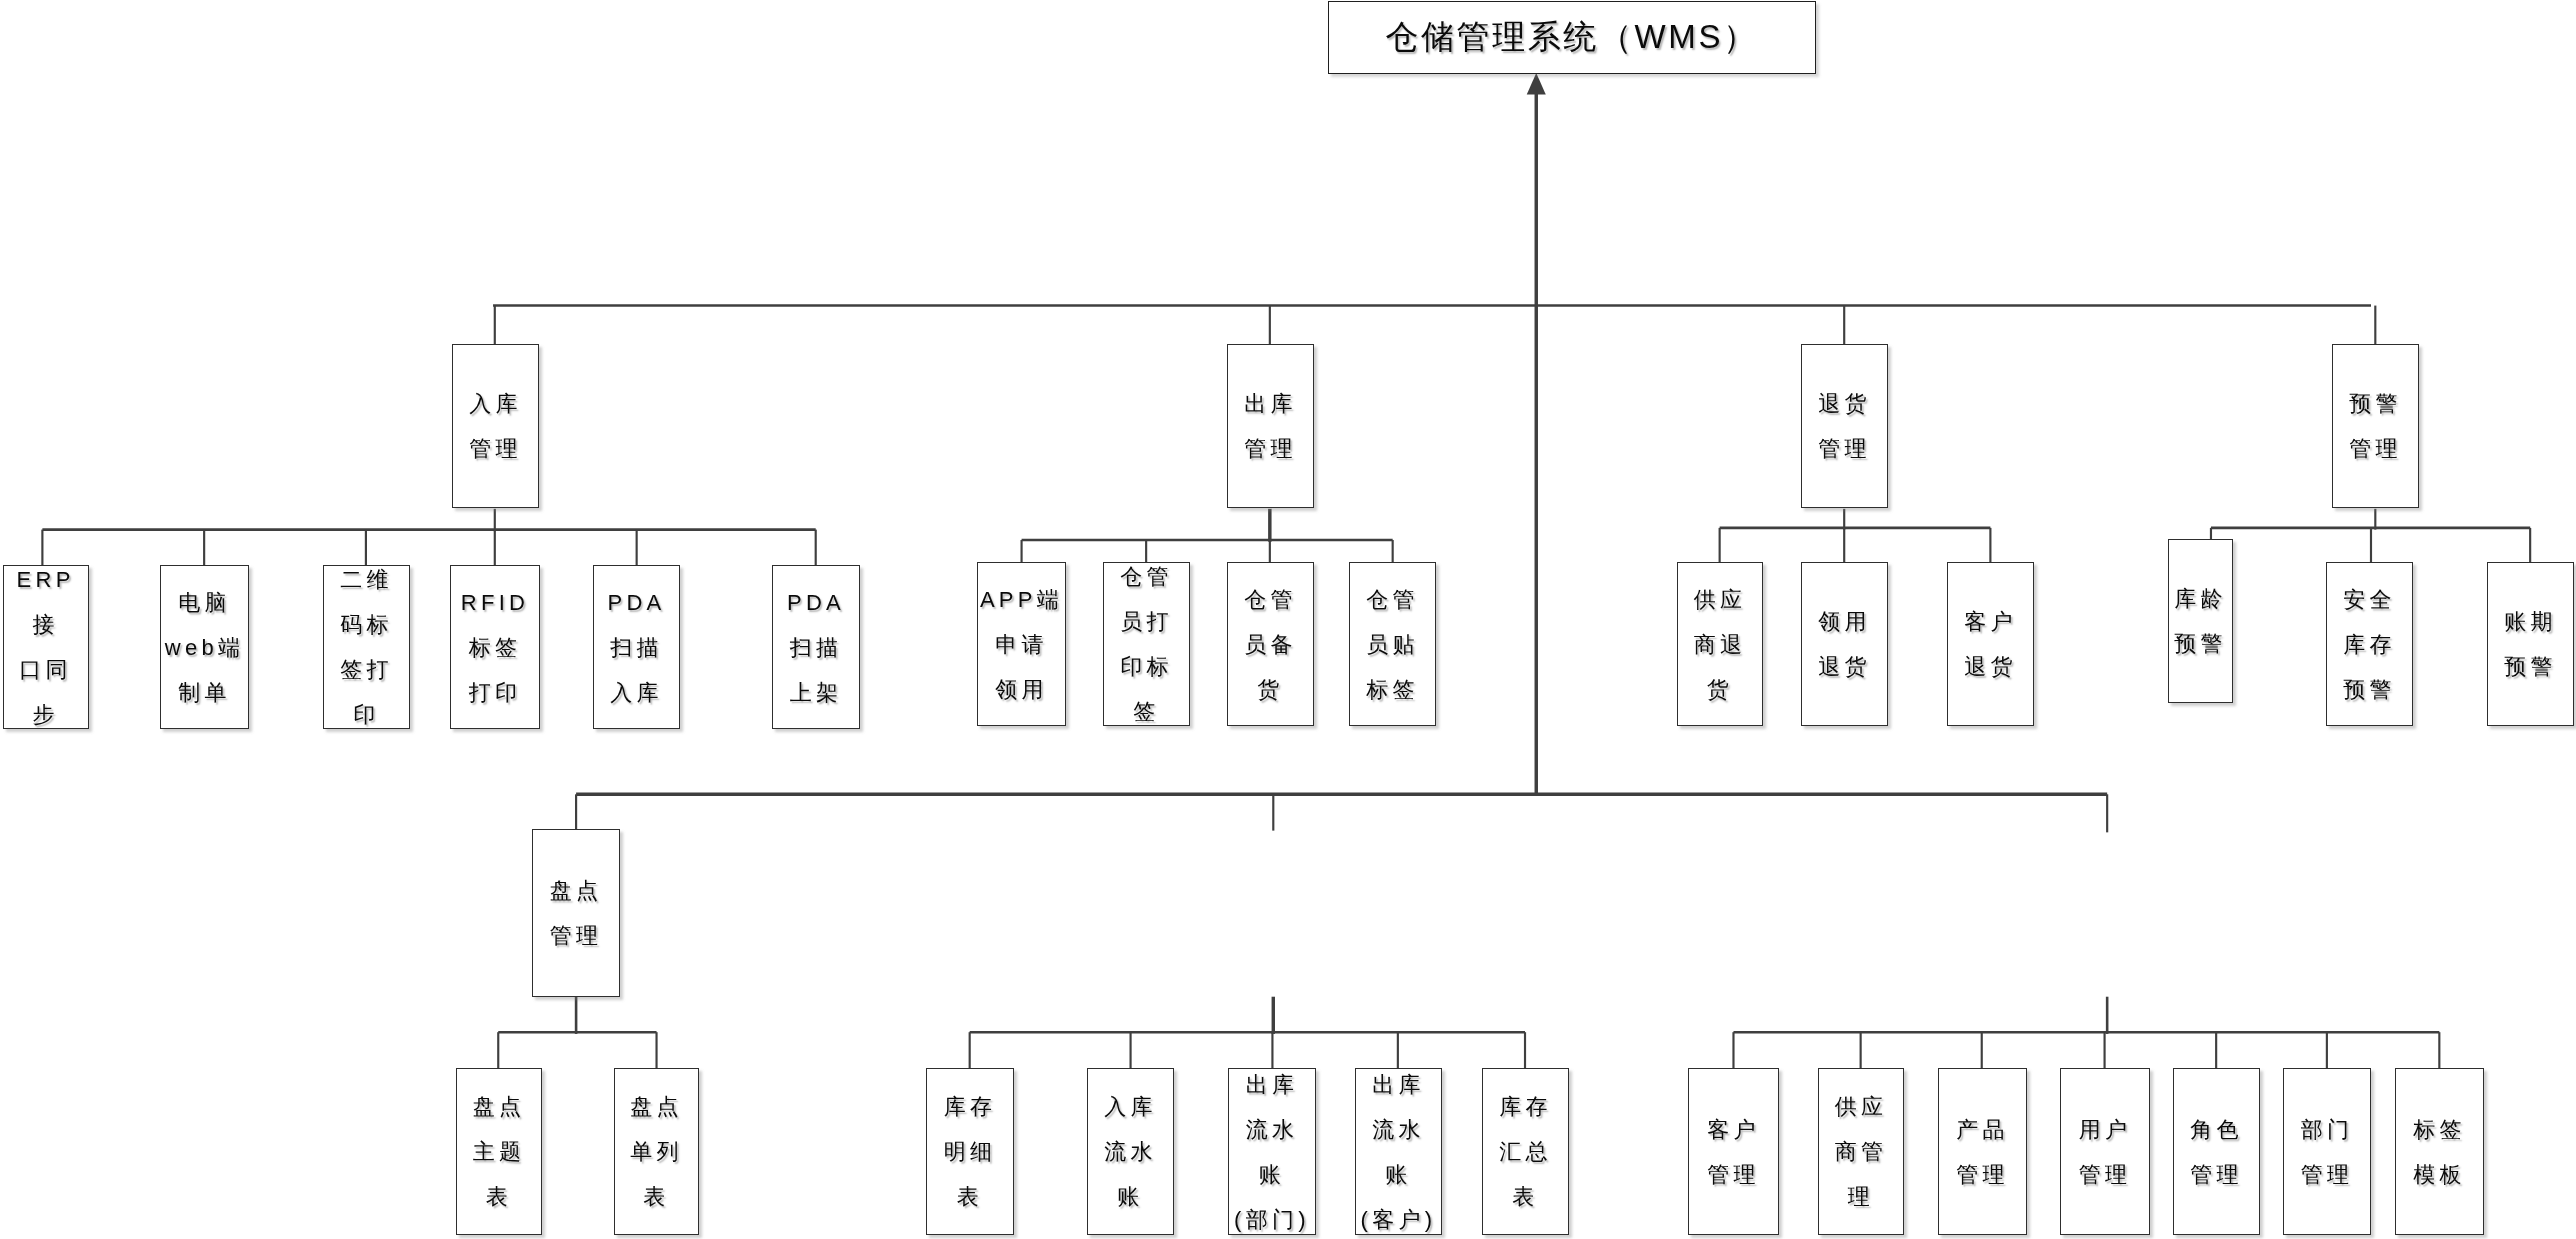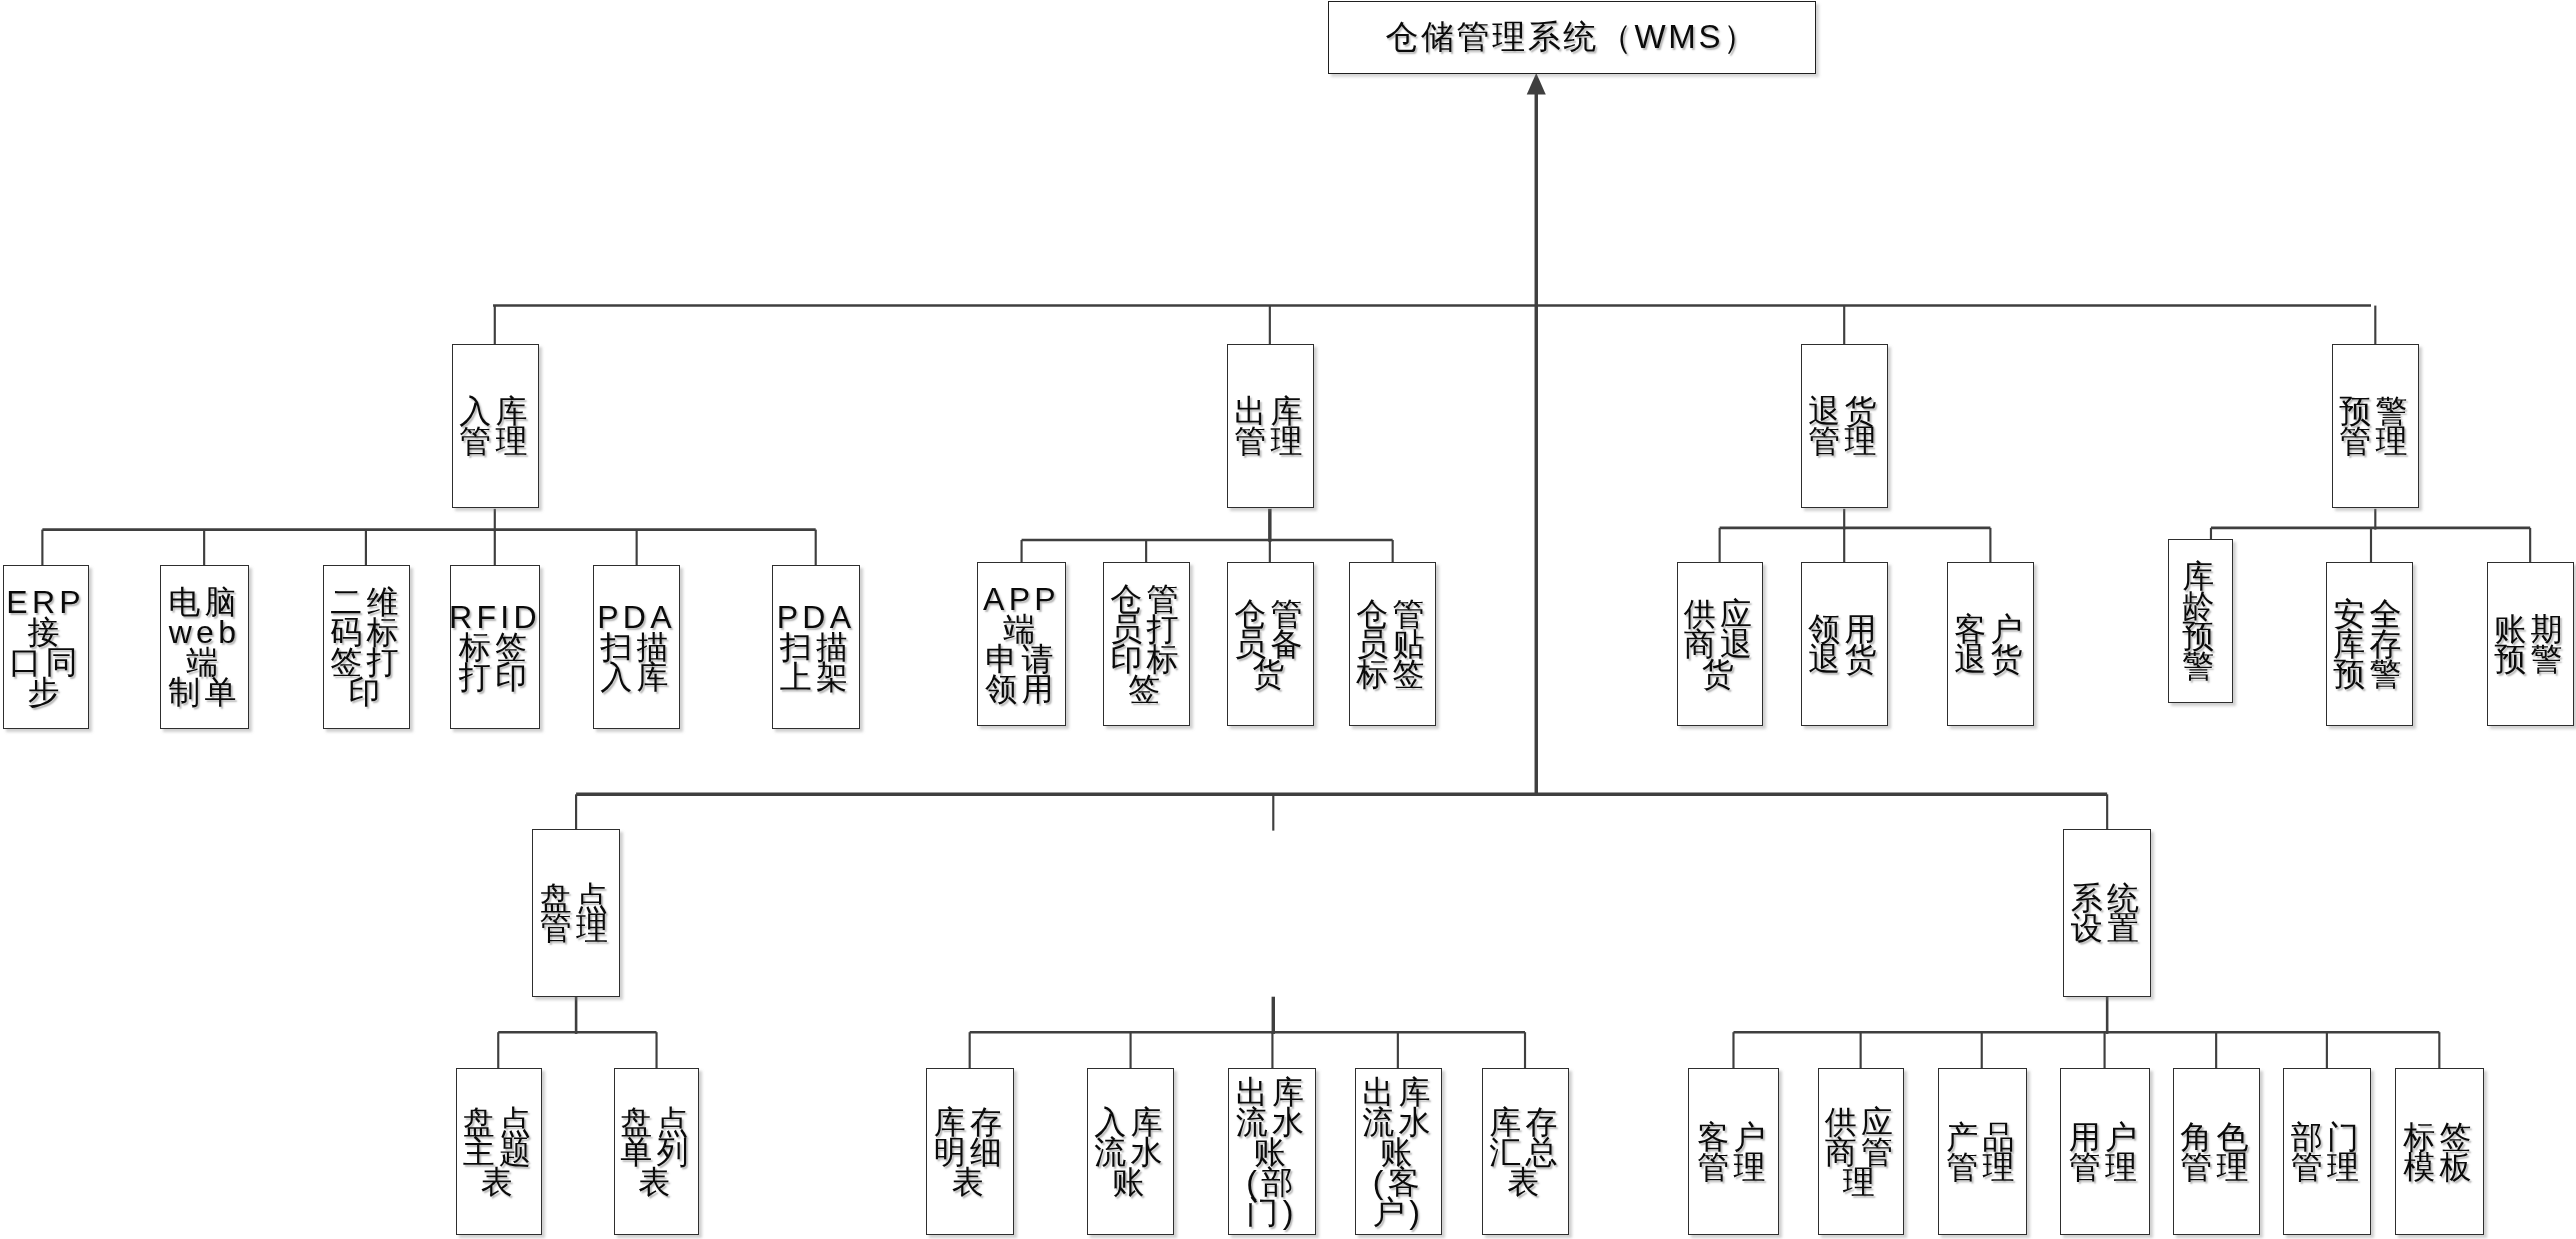--- a/index.html
+++ b/index.html
@@ -16,22 +16,22 @@
     background:#ffffff;
     border:1.7px solid #2e2e2e;
     box-shadow:2.6px 2.6px 2.6px rgba(120,120,120,0.35);
     display:flex;align-items:center;justify-content:center;
     box-sizing:border-box;
     z-index:2;
   }
   .node .lbl{
     white-space:pre-line;
     text-align:center;
-    font-size:32px;
-    line-height:30px;
+    font-size:22px;
+    line-height:45px;
     letter-spacing:4.3px;
     color:#0a0a0a;
     text-shadow:1.7px 1.7px 1.7px rgba(90,90,90,0.45);
   }
   .node.title-box{border:1.7px solid #1f1f1f;box-shadow:2.6px 2.6px 2.6px rgba(120,120,120,0.3);}
   .node.title-box .lbl{
     font-size:33px;
     line-height:38px;
     letter-spacing:2.6px;
     white-space:nowrap;
@@ -210,24 +210,20 @@
     </div>
   <div class="node" style="left:2487px;top:562px;width:87px;height:164px">
     <span class="lbl">账期
 预警</span>
     </div>
 
   <div class="node" style="left:532px;top:829px;width:88px;height:168px">
     <span class="lbl">盘点
 管理</span>
     </div>
-  <div class="node" style="left:2063px;top:829px;width:88px;height:168px">
-    <span class="lbl">系统
-设置</span>
-    </div>
 
   <div class="node" style="left:456px;top:1068px;width:86px;height:167px">
     <span class="lbl">盘点
 主题
 表</span>
     </div>
   <div class="node" style="left:614px;top:1068px;width:85px;height:167px">
     <span class="lbl">盘点
 单列
 表</span>

